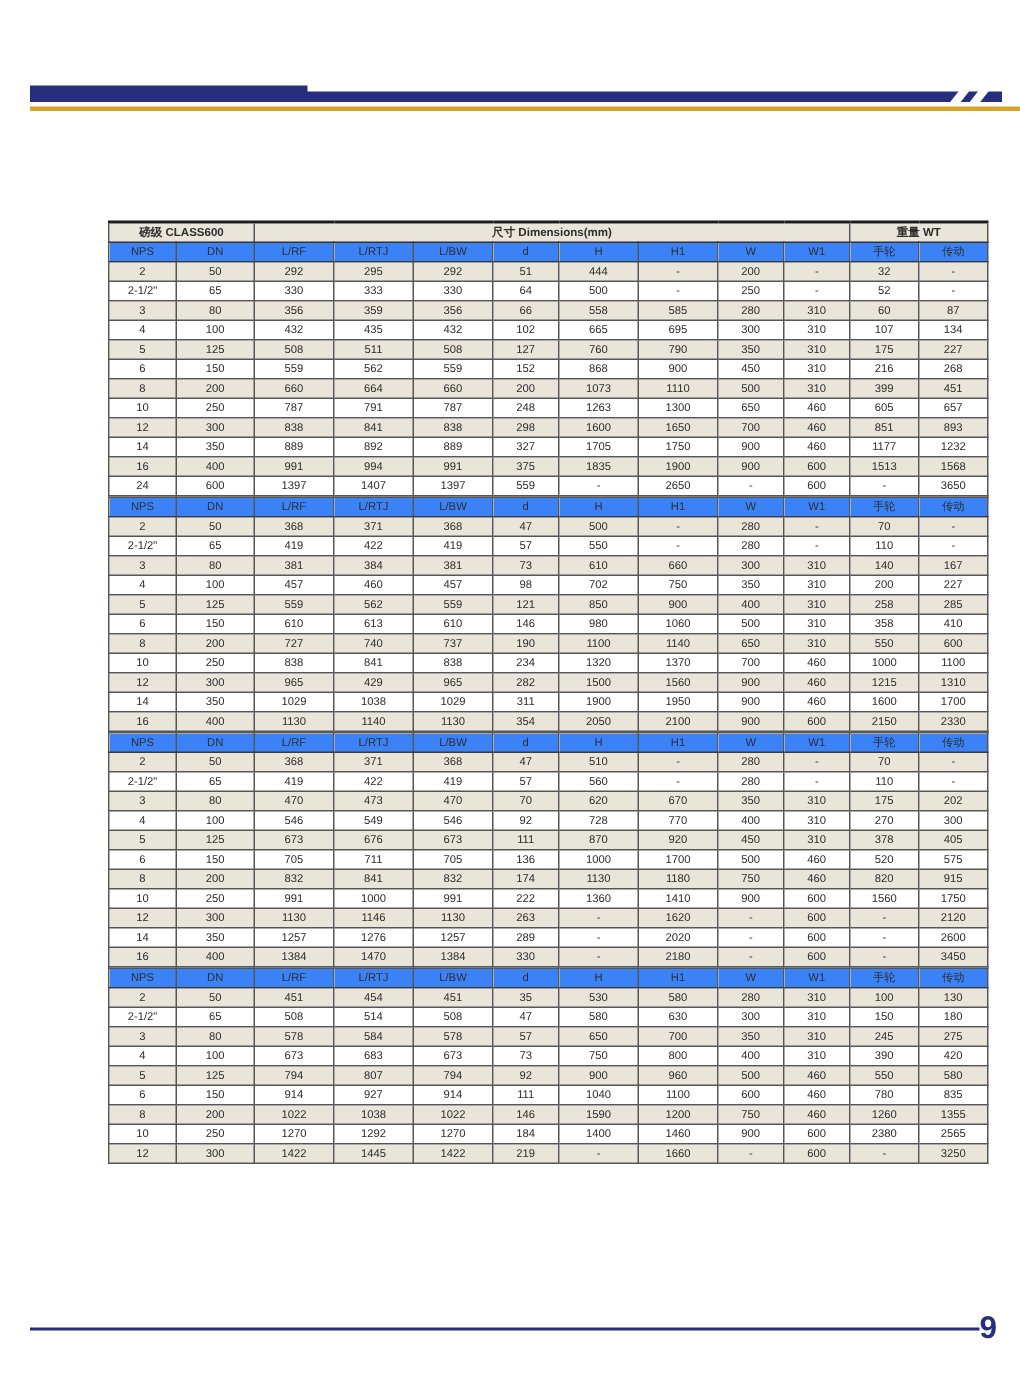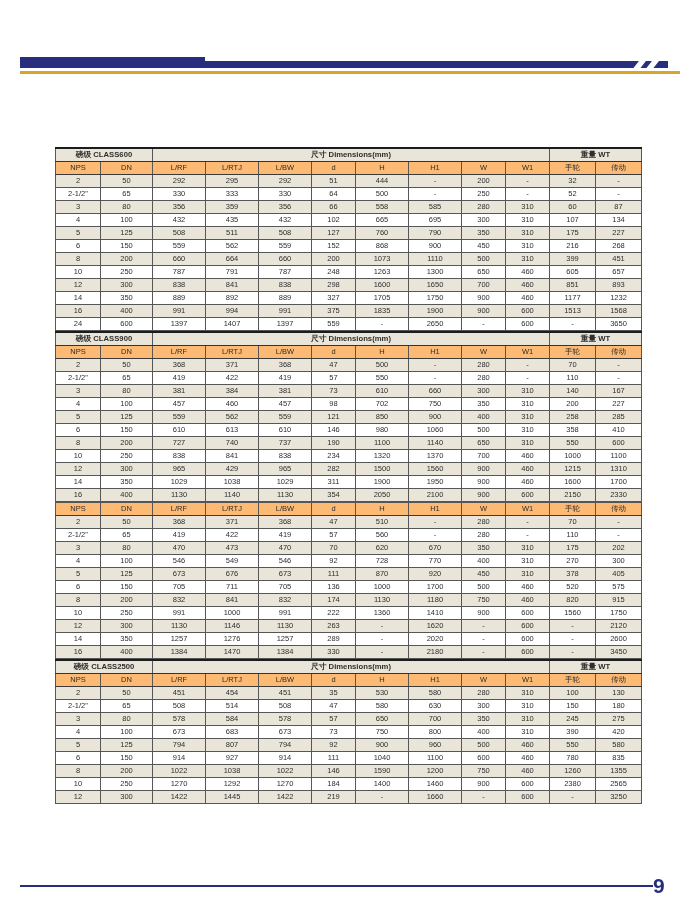--- a/index.html
+++ b/index.html
@@ -9,29 +9,29 @@
     --navy:#272e7d;--gold:#d8a52a;--shade:#e9e5d9;--thin:#565656;--thick:#1c1c1c;
   }
   
   .bar-base{position:absolute;left:20px;top:61px;width:648px;height:7px;background:var(--navy);}
   .bar-left{position:absolute;left:20px;top:57px;width:185px;height:11px;background:var(--navy);}
   .slash{position:absolute;top:55px;width:7px;height:17px;background:#ffffff;transform:skewX(-38deg);}
   .slash.s1{left:637px;}
   .slash.s2{left:650px;}
   .gold-line{position:absolute;left:20px;top:71px;width:660px;height:3px;background:var(--gold);}
   
-  .tables{position:absolute;left:55px;top:147px;width:586px;}
+  .tables{position:absolute;left:72px;top:147px;width:586px;}
   table.spec{border-collapse:collapse;table-layout:fixed;width:586px;border:1.6px solid var(--thick);}
   .spec th,.spec td{
     border:1px solid var(--thin);height:12px;line-height:12px;padding:0 1px;
     text-align:center;font-size:7.5px;color:#2e2e2e;font-weight:400;overflow:hidden;white-space:nowrap;
   }
   .spec tr.section th{font-weight:700;font-size:7.7px;background:var(--shade);
     border-top:2px solid var(--thick);border-bottom:1.2px solid #333;}
-  .spec tr.cols th{background:#fdba74;border-bottom:1.8px solid #3a3a3a;}
+  .spec tr.cols th{background:#3b82f6;border-bottom:1.8px solid #3a3a3a;}
   .spec tbody tr:nth-child(odd){background:var(--shade);}
   .spec .gs{border-left:1.6px solid #2a2a2a;}
   
   .footer-line{position:absolute;left:20px;top:885px;width:633px;height:2.4px;background:var(--navy);}
   .page-number{position:absolute;left:653px;top:873px;width:24px;height:26px;
     color:var(--navy);font-size:21px;font-weight:700;line-height:26px;}
 </style>
 </head>
 <body>
 
@@ -259,25 +259,20 @@
           <col style="width: 53px;">
           <col style="width: 44px;">
           <col style="width: 53px;">
           <col style="width: 53px;">
           <col style="width: 44px;">
           <col style="width: 44px;">
           <col style="width: 46px;">
           <col style="width: 46px;">
         </colgroup>
         <thead>
-          <tr class="section">
-            <th colspan="2">磅级 CLASS900</th>
-            <th colspan="8" class="gs">尺寸 Dimensions(mm)</th>
-            <th colspan="2" class="gs">重量 WT</th>
-          </tr>
           <tr class="cols">
             <th>NPS</th>
             <th>DN</th>
             <th class="gs">L/RF</th>
             <th>L/RTJ</th>
             <th>L/BW</th>
             <th>d</th>
             <th>H</th>
             <th>H1</th>
             <th>W</th>
@@ -640,25 +635,20 @@
           <col style="width: 53px;">
           <col style="width: 44px;">
           <col style="width: 53px;">
           <col style="width: 53px;">
           <col style="width: 44px;">
           <col style="width: 44px;">
           <col style="width: 46px;">
           <col style="width: 46px;">
         </colgroup>
         <thead>
-          <tr class="section">
-            <th colspan="2">磅级 CLASS2500</th>
-            <th colspan="8" class="gs">尺寸 Dimensions(mm)</th>
-            <th colspan="2" class="gs">重量 WT</th>
-          </tr>
           <tr class="cols">
             <th>NPS</th>
             <th>DN</th>
             <th class="gs">L/RF</th>
             <th>L/RTJ</th>
             <th>L/BW</th>
             <th>d</th>
             <th>H</th>
             <th>H1</th>
             <th>W</th>

